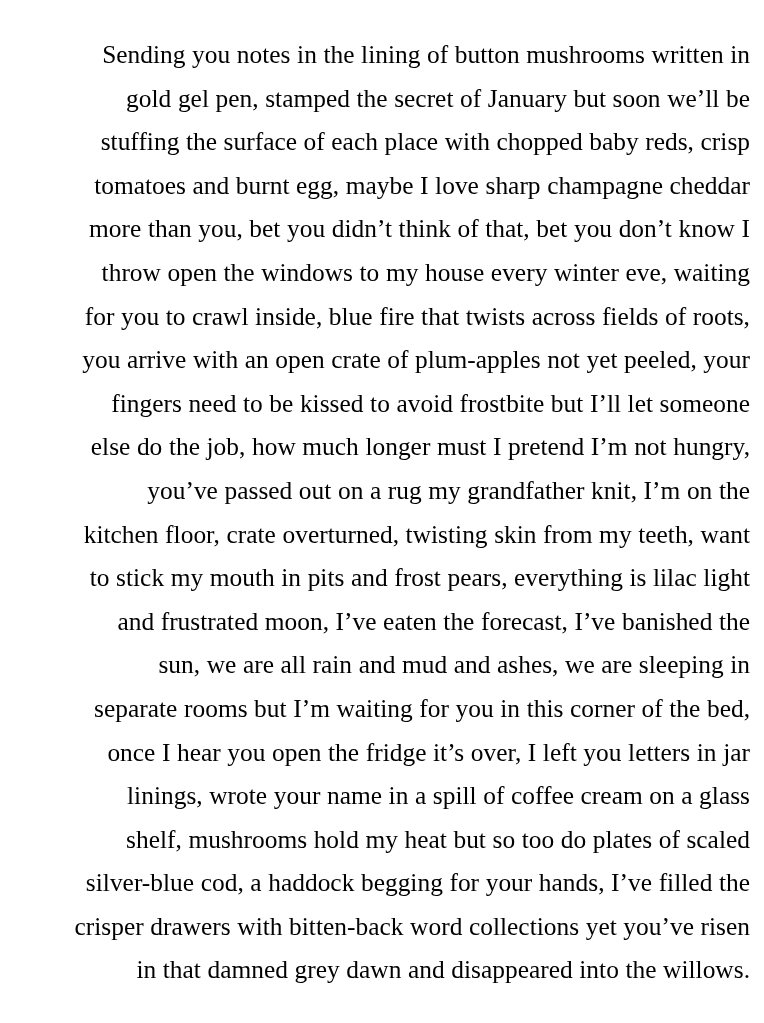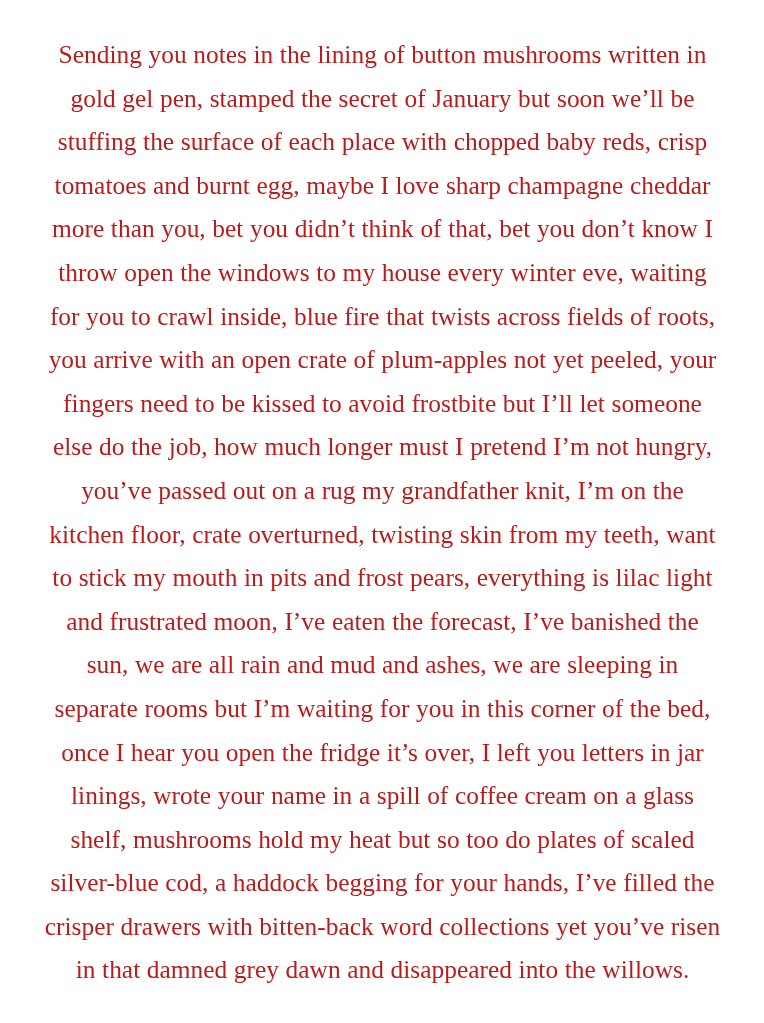--- a/index.html
+++ b/index.html
@@ -23,25 +23,26 @@
     height: 1023px;
     background: #ffffff;
     padding: 33px 31px 0 31px;
     position: relative;
   }
 
   .prose {
     width: 703px;
     font-size: 25.4px;
     line-height: 43.6px;
-    text-align: center;
+    text-align: right;
     letter-spacing: 0.02px;
     word-spacing: 0.2px;
-    color: #b91c1c;
+    color: #000000;
     white-space: pre-wrap;
+    margin-left: 16px;
   }
 
   
   .line {
     display: block;
     white-space: pre;
   }
 </style>
 </head>
 <body>

